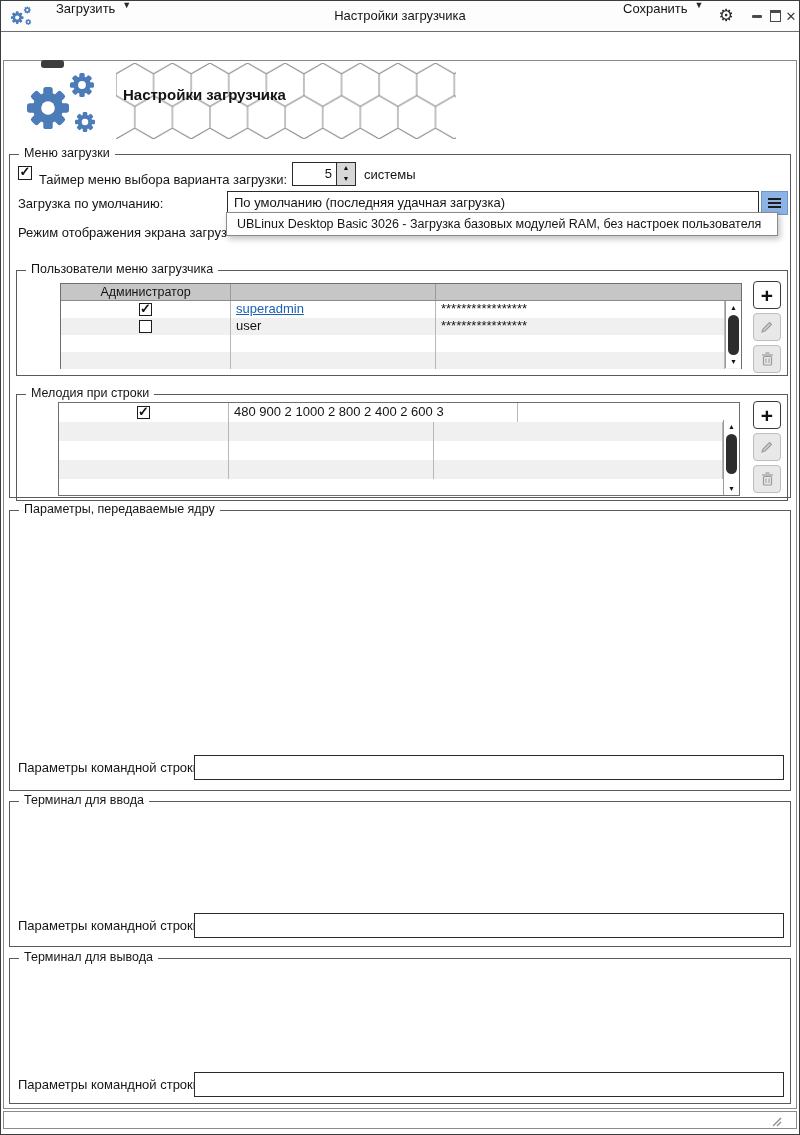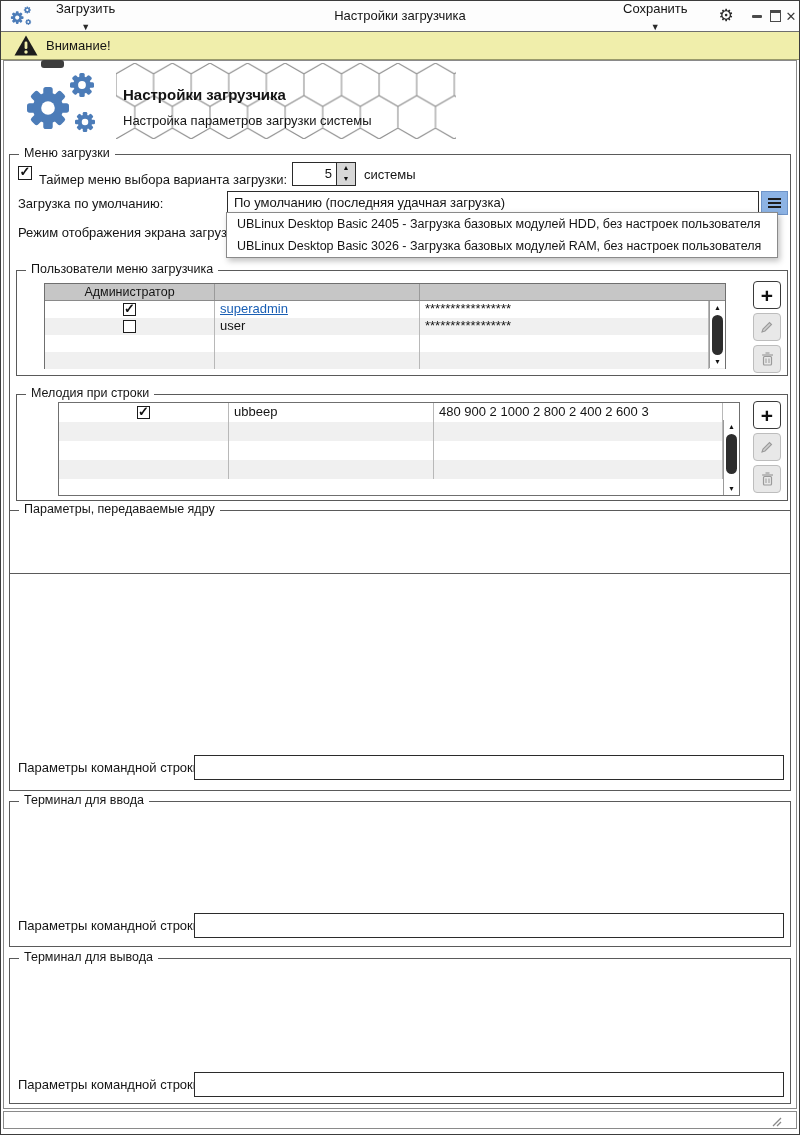--- a/index.html
+++ b/index.html
@@ -4,21 +4,21 @@
 <style>
   html,body { margin:0; padding:0; background:#fff; }
   #app {
     position:relative; width:798px; height:1133px;
     border:1px solid #3c3c3c; background:#fff; overflow:hidden;
     font-family:"Liberation Sans", sans-serif; font-size:13px; color:#141414;
   }
   
   .titlebar { position:absolute; top:0; left:0; right:0; height:30px; background:#fdfdfd; border-bottom:1px solid #6e6e6e; }
   .tb-icon { position:absolute; left:8px; top:3px; }
-  .tb-menu { position:absolute; top:0; height:30px; display:flex; align-items:center; gap:7px; cursor:default;flex-direction:column; }
+  .tb-menu { position:absolute; top:0; height:30px; display:flex; gap:7px; cursor:default; }
   #menu-load { left:55px; }
   #menu-save { left:622px; }
   .tb-caret { font-size:9px; color:#2a2a2a; line-height:1; }
   .tb-title { position:absolute; left:0; right:0; top:0; height:30px; line-height:30px; text-align:center; pointer-events:none; }
   .tb-gear { position:absolute; left:714px; top:4px; width:22px; height:22px; font-size:17px; line-height:22px; text-align:center; color:#2a2a2a; }
   .winbtn { position:absolute; top:7px; width:16px; height:16px; display:flex; align-items:center; justify-content:center; }
   #win-min  { left:748px; } #win-max { left:766px; } #win-close { left:782px; }
   .minbar { width:10px; height:3px; background:#4a4a4a; border-radius:1px; }
   .maxbox { width:9px; height:8px; border:1.5px solid #4a4a4a; border-top-width:3px; }
   .xglyph { font-size:13px; color:#3a3a3a; line-height:1; }
@@ -31,21 +31,21 @@
   .grip { position:absolute; right:14px; top:3px; }
   .artifact { position:absolute; left:40px; top:59px; width:23px; height:8px; background:#3d3d3d; border-radius:3px; }
   
   .hexbg { position:absolute; left:115px; top:62px; }
   .logo { position:absolute; left:20px; top:70px; }
   .hdr-title { position:absolute; left:122px; top:85px; font-size:15px; font-weight:bold; }
   .hdr-sub   { position:absolute; left:122px; top:112px; font-size:13px; }
   
   .group { position:absolute; border:1px solid #5a5a5a; background:transparent; box-sizing:border-box; }
   .legend { position:absolute; top:-9px; left:9px; background:#fff; padding:0 5px; font-size:12.5px; white-space:nowrap; }
-  #grp-menu   { left:8px;  top:153px; width:782px; height:420px; }
+  #grp-menu   { left:8px;  top:153px; width:782px; height:344px; }
   #grp-users  { left:6px;  top:99px;  width:772px; height:106px; }
   #grp-melody { left:6px;  top:223px; width:772px; height:107px; }
   #grp-kernel { left:8px;  top:509px; width:782px; height:281px; }
   #grp-termin { left:8px;  top:800px; width:782px; height:146px; }
   #grp-termout{ left:8px;  top:957px; width:782px; height:146px; }
   .group .group { position:absolute;margin-top:16px; }
   
   .lbl { position:absolute; white-space:nowrap; }
   .cb { box-sizing:border-box; width:14px; height:14px; border:1.6px solid #1c1c1c; background:#fff;
         display:inline-block; font-size:13px; line-height:10px; text-align:center; font-weight:bold; color:#111; }
@@ -127,49 +127,38 @@
         <span class="minbar"></span>
       </div>
     <div class="winbtn" id="win-max">
         <span class="maxbox"></span>
       </div>
     <div class="winbtn" id="win-close">
         <span class="xglyph">✕</span>
       </div>
   </div>
 
-  <div class="warnbar">
-    <span class="warn-ic">
-      <svg width="24" height="21" viewBox="0 0 24 21">
-        <path d="M12 0.5 L23.5 20.5 H0.5 Z" fill="#1c1c1c"></path>
-        <rect x="10.6" y="6.5" width="2.8" height="7.5" rx="1.3" fill="#f0eeab"></rect>
-        <circle cx="12" cy="17" r="1.7" fill="#f0eeab"></circle>
-      </svg>
-    </span>
-    <span>Внимание!</span>
-  </div>
 
   <div class="frame"></div>
   <div class="artifact"></div>
 
   <svg class="hexbg" width="340" height="76">
     <defs>
       <pattern id="hexp" width="24.25" height="42" patternUnits="userSpaceOnUse" patternTransform="scale(1.55)">
         <path d="M12.12 0 L24.25 7 L24.25 21 L12.12 28 L0 21 L0 7 Z M12.12 28 L12.12 42" fill="none" stroke="#8f8f8f" stroke-width="0.7"></path>
       </pattern>
     </defs>
     <rect width="340" height="76" fill="url(#hexp)"></rect>
   </svg>
   <svg class="logo" width="82" height="66" viewBox="0 0 82 66">
     <use href="#gearshape" transform="translate(27,37) scale(1.05)"></use>
     <use href="#gearshape" transform="translate(61,14) scale(0.6)"></use>
     <use href="#gearshape" transform="translate(64,51) scale(0.5)"></use>
   </svg>
   <div class="hdr-title">Настройки загрузчика</div>
-  <div class="hdr-sub">Настройка параметров загрузки системы</div>
 
   <div class="group" id="grp-menu">
     <span class="legend">Меню загрузки</span>
 
     <span class="cb abs" style="left:8px; top:11px;">✓</span>
     <span class="lbl" style="left:29px; top:17px;">Таймер меню выбора варианта загрузки:</span>
     <div class="spin" style="left:282px; top:7px;">
       <span class="spin-val">5</span>
       <span class="spin-btns">
         <div>▲</div>
@@ -185,21 +174,21 @@
     <div class="combo-btn" style="left:751px; top:36px;">
       <i></i>
         <i></i>
         <i></i>
     </div>
 
     <span class="lbl" style="left:8px; top:70px;">Режим отображения экрана загруз</span>
 
     <div class="group" id="grp-users">
       <span class="legend">Пользователи меню загрузчика</span>
-      <div class="table" style="left:27px; top:12px; height:86px;">
+      <div class="table" style="left:43px; top:12px; height:86px;">
         <div class="thead">
           <div class="th c1">Администратор</div>
           <div class="th c2"></div>
           <div class="th c3" style="border-right:none;"></div>
         </div>
         <div class="tr">
           <div class="td c1">
               <span class="cb">✓</span>
             </div>
           <div class="td c2"><span class="link">superadmin</span></div>
@@ -245,21 +234,20 @@
       </div>
     </div>
 
     <div class="group" id="grp-melody">
       <span class="legend">Мелодия при строки</span>
       <div class="table" style="left:41px; top:7px; height:94px;">
         <div class="tr" style="height:19px;">
           <div class="td c1">
               <span class="cb">✓</span>
             </div>
-          <div class="td c2" style="line-height:18px;">ubbeep</div>
           <div class="td c3" style="line-height:18px;">480 900 2 1000 2 800 2 400 2 600 3</div>
         </div>
         <div class="tr alt" style="height:19px;">
           <div class="td c1"></div>
             <div class="td c2"></div>
             <div class="td c3"></div>
         </div>
         <div class="tr" style="height:19px;">
           <div class="td c1"></div>
             <div class="td c2"></div>
@@ -312,17 +300,16 @@
     <input class="tinput" style="left: 184px; top: 113px;">
   </div>
 
   <div class="statusbar">
     <svg class="grip" width="12" height="12">
       <path d="M11 3 L3 11 M11 7 L7 11" stroke="#8a8a8a" stroke-width="1.3" fill="none"></path>
     </svg>
   </div>
 
   <div class="popup">
-    <div class="popup-item">UBLinux Desktop Basic 2405 - Загрузка базовых модулей HDD, без настроек пользователя</div>
     <div class="popup-item">UBLinux Desktop Basic 3026 - Загрузка базовых модулей RAM, без настроек пользователя</div>
   </div>
 
 </div>
 
 </body></html>

